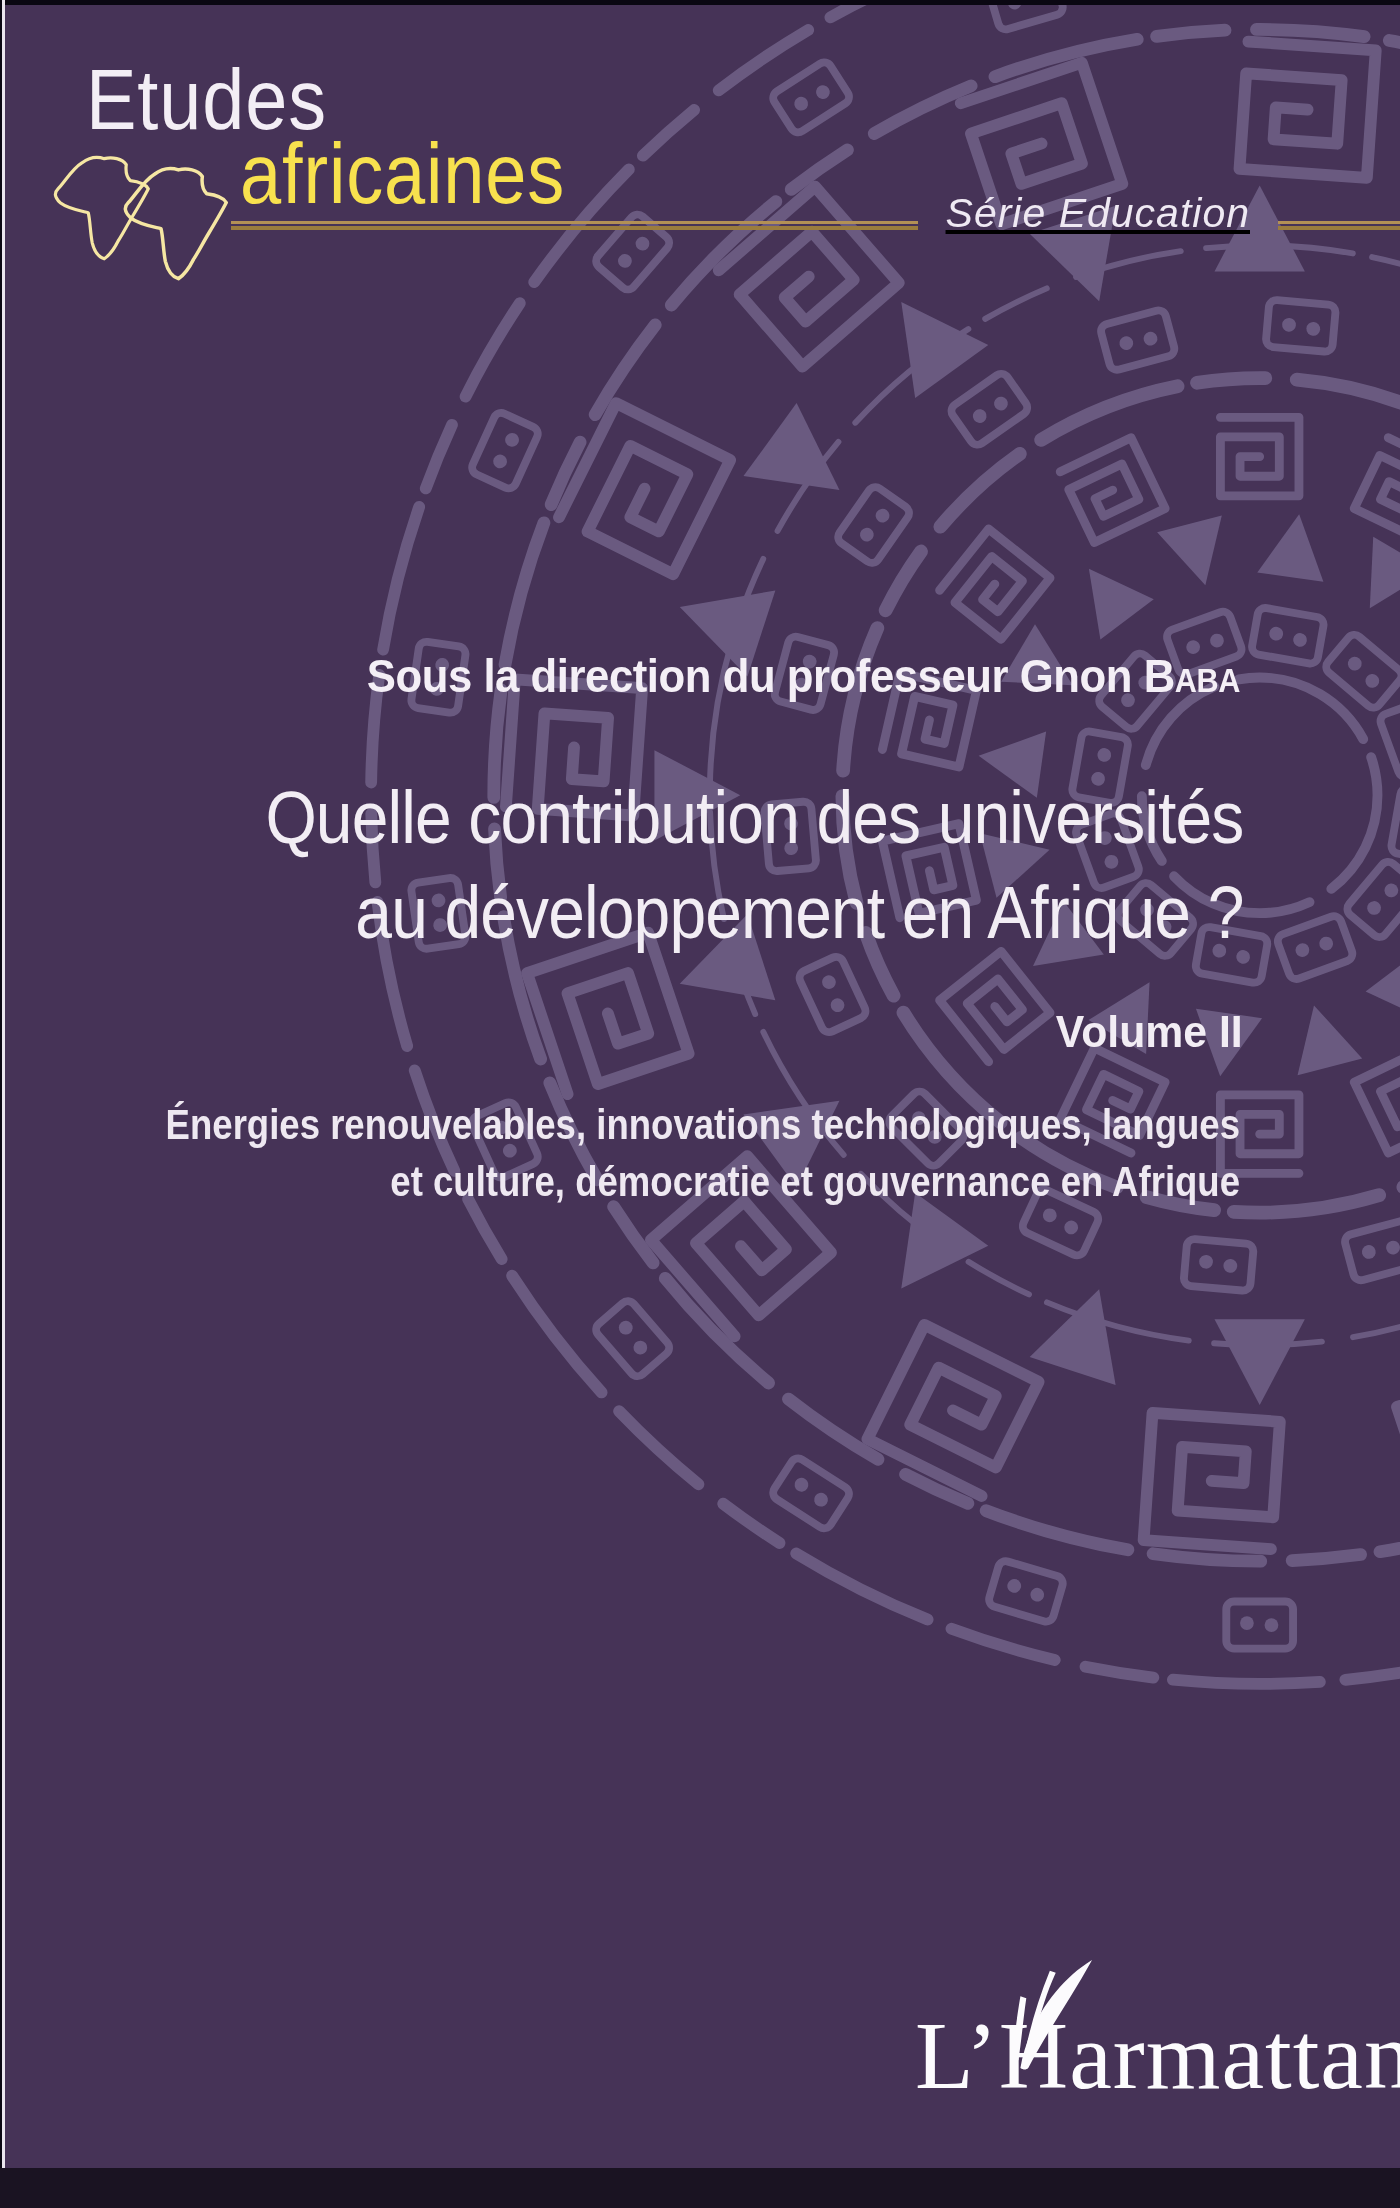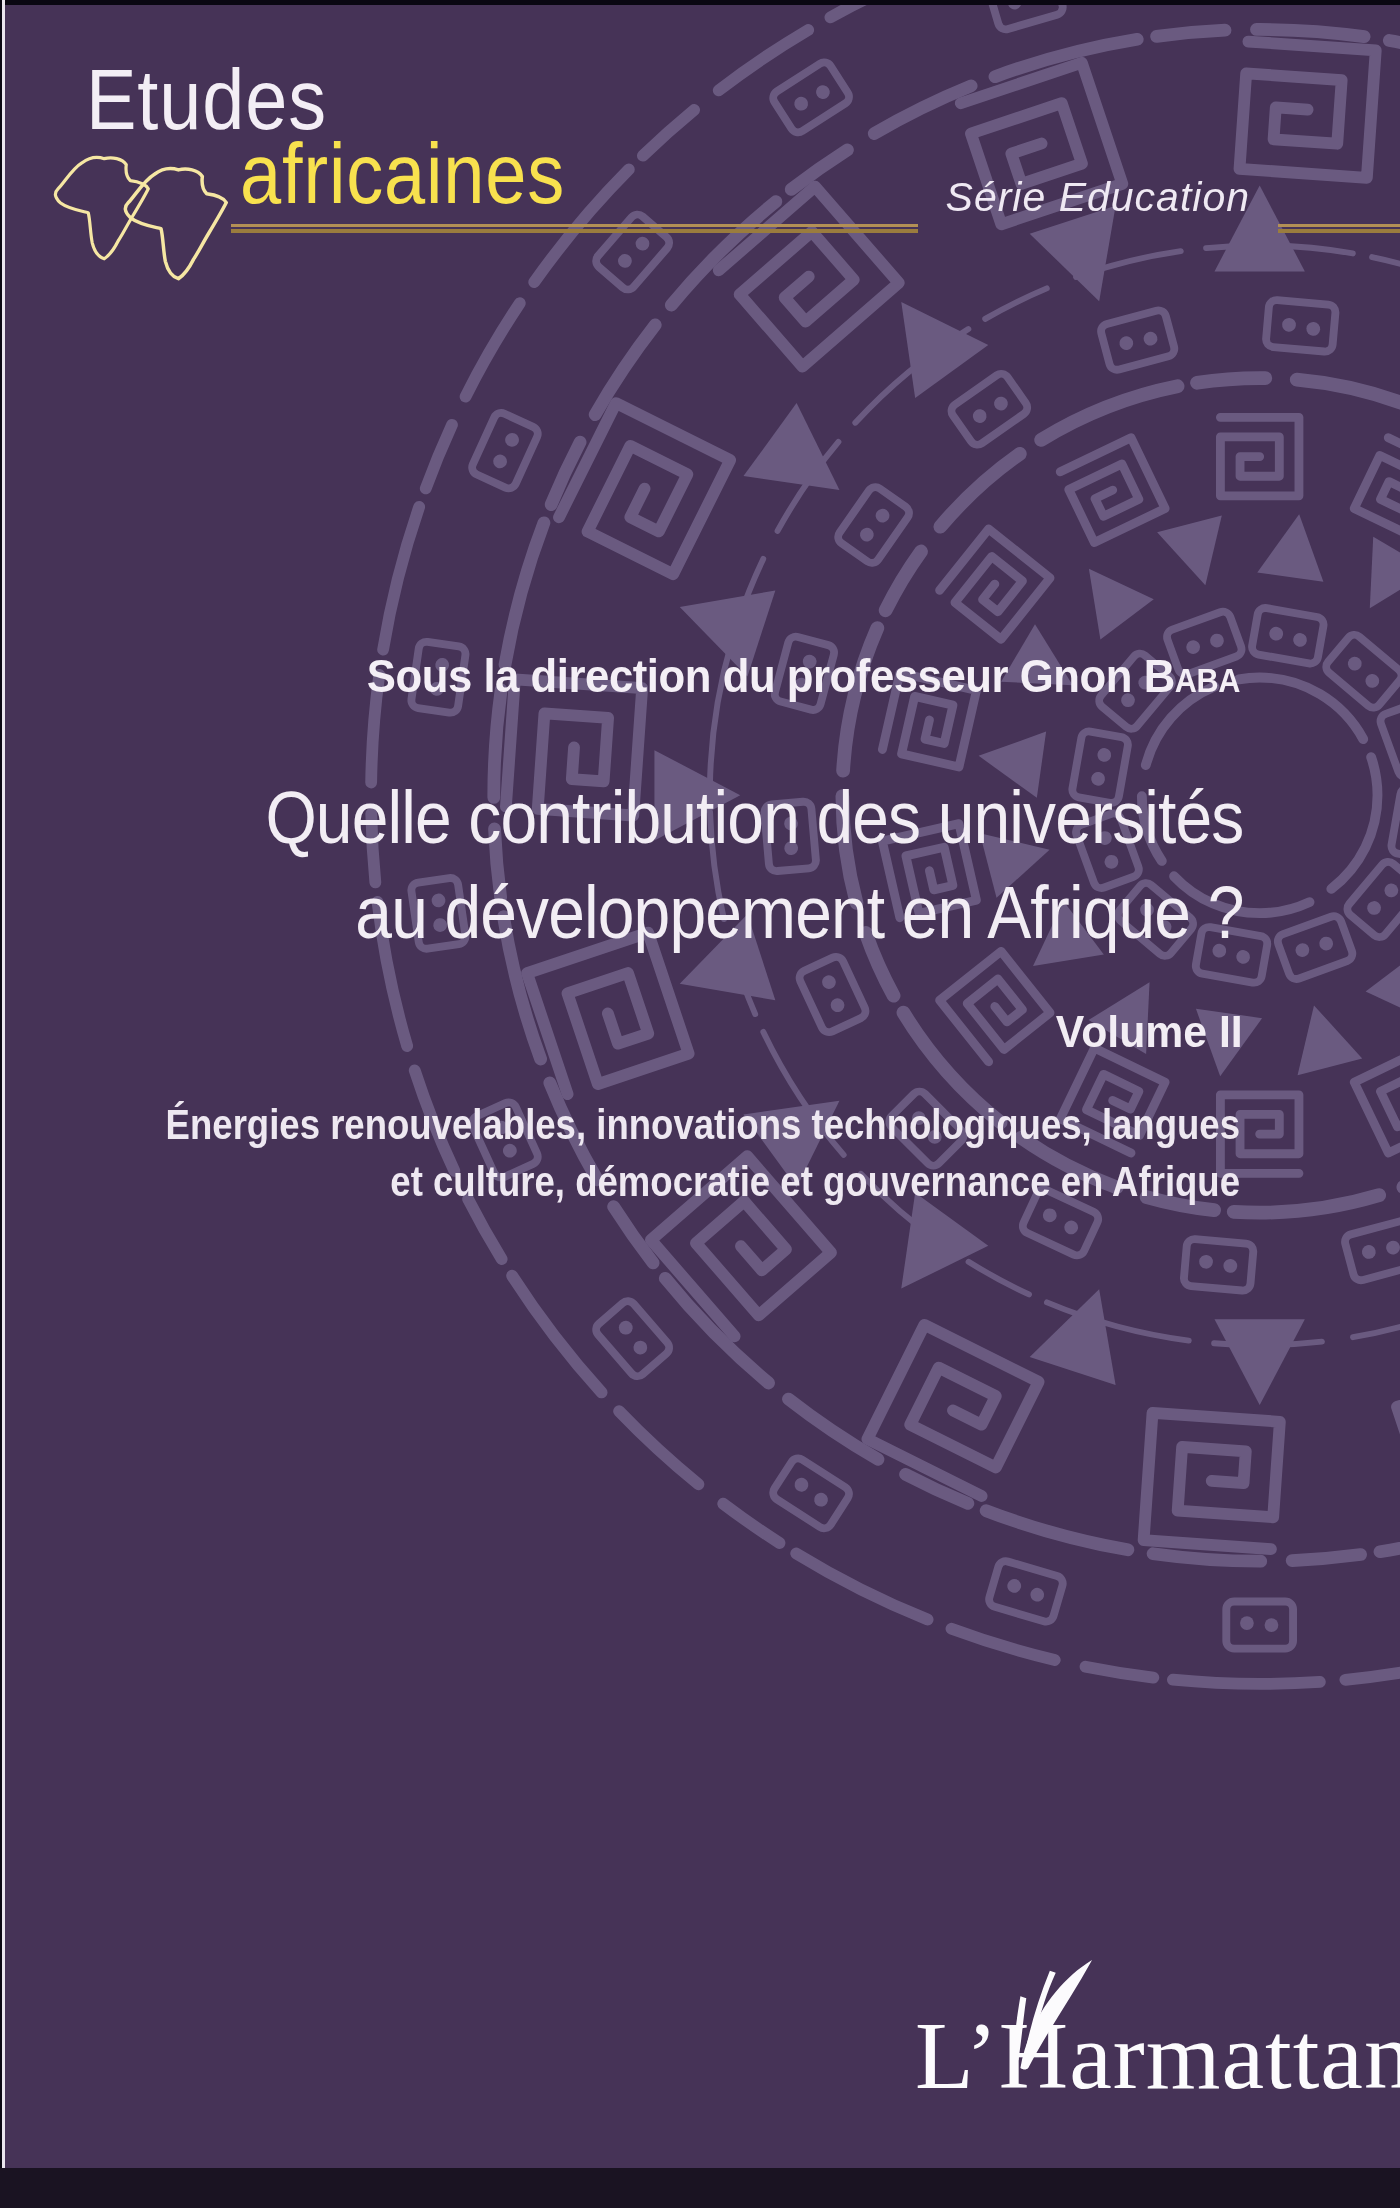--- a/index.html
+++ b/index.html
@@ -26,21 +26,21 @@
   .logo-africaines{
     position:absolute;left:240px;top:130px;
     font-size:86px;line-height:1;color:#f8e14e;letter-spacing:1px;font-weight:400;
     transform:scaleX(.86);transform-origin:left top;white-space:nowrap;
   }
   .africa-maps{position:absolute;left:50px;top:138px;width:185px;height:165px;}
 
   
   .series-band{
     position:absolute;top:217px;left:231px;right:0;height:16px;
-    display:flex;align-items:flex-end;
+    display:flex;align-items:center;text-decoration:underline;
   }
   .rule{height:9px;border-top:3px solid #b39055;border-bottom:4px solid #9a7c3e;box-sizing:border-box;}
   .rule-left{flex:1;}
   .rule-right{width:122px;}
   .series-label{
     margin:0 28px;transform:translateY(-12px);
     font-size:41px;font-style:italic;font-weight:400;color:#efe9f3;
     white-space:nowrap;letter-spacing:1px;
   }
 

